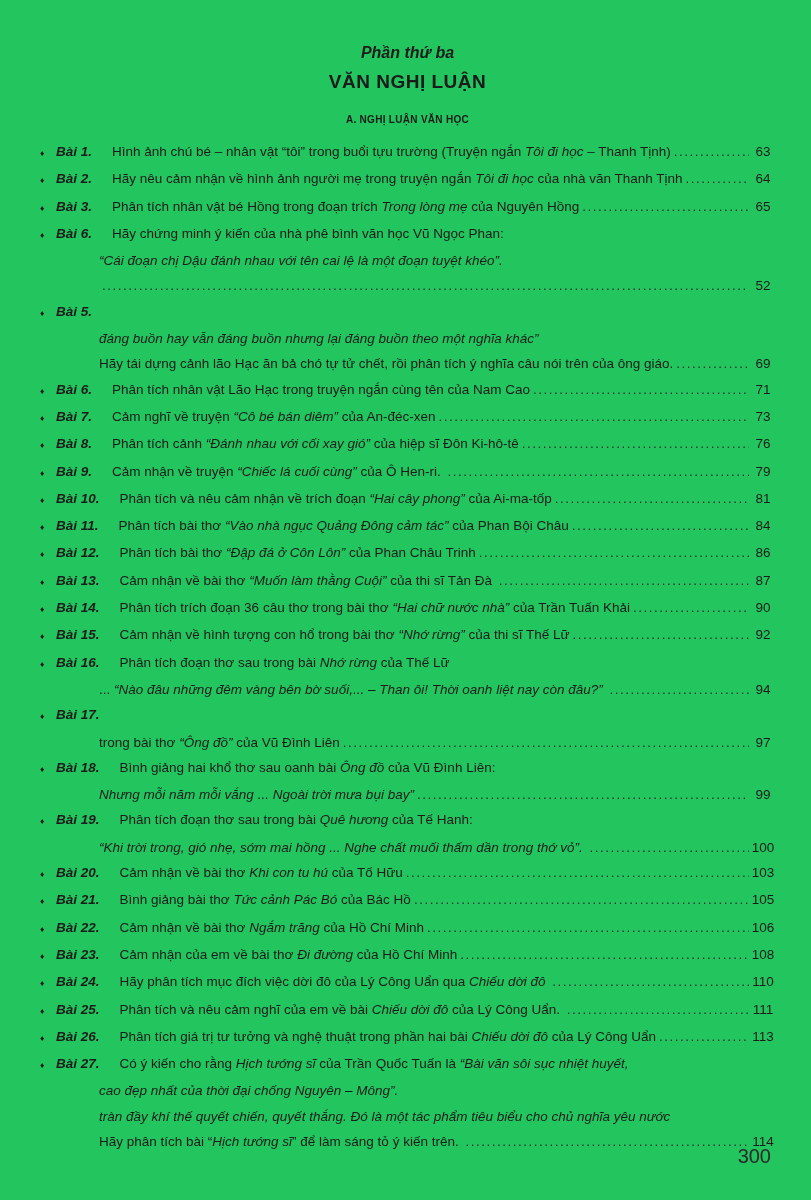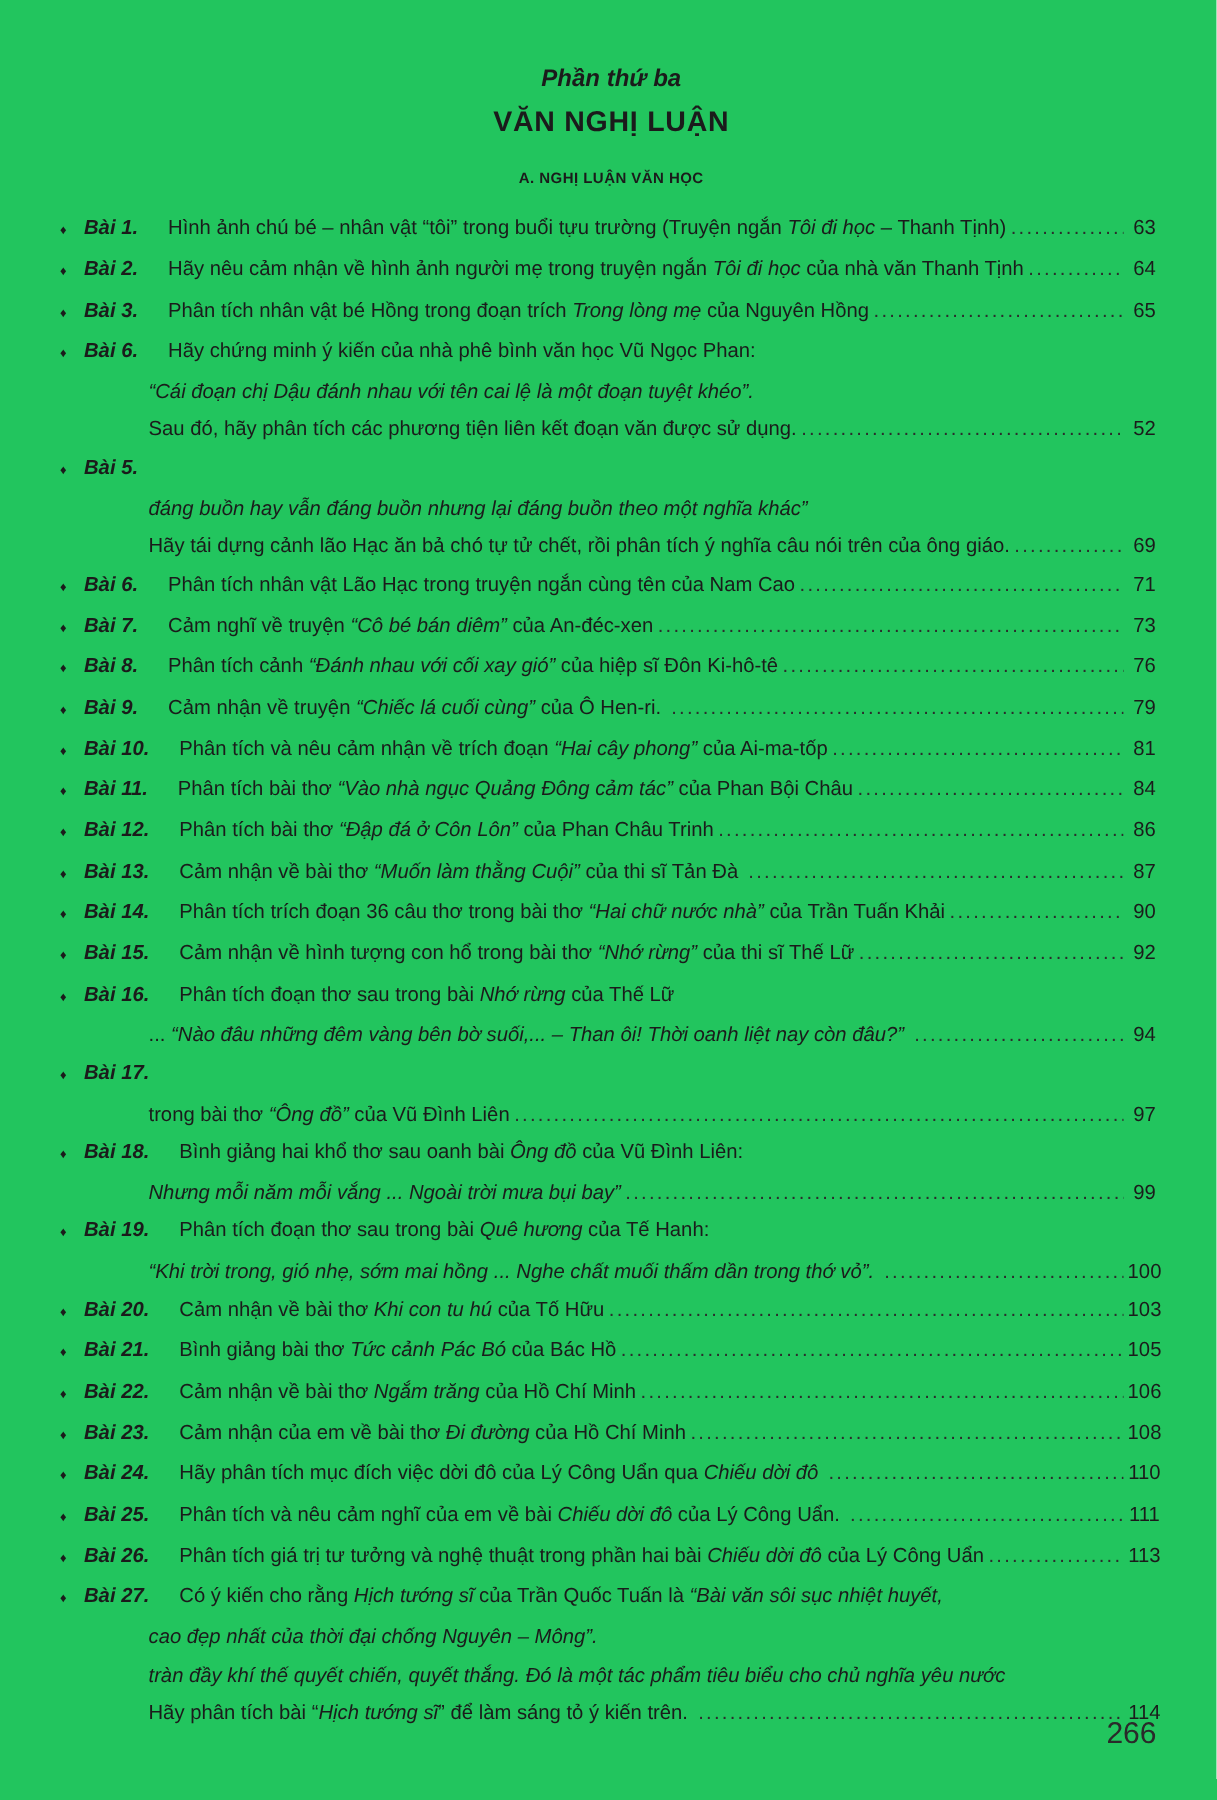--- a/index.html
+++ b/index.html
@@ -96,21 +96,21 @@
       </div>
       <div class="entry">
         <div class="line"><span class="bullet">♦</span><span class="label">Bài 2.</span><span class="text"><span>Hãy nêu cảm nhận về hình ảnh người mẹ trong truyện ngắn </span><span class="it">Tôi đi học</span><span> của nhà văn Thanh Tịnh</span></span><span class="leader">....................................................................................................................................................................................</span><span class="pagenum">64</span></div>
       </div>
       <div class="entry">
         <div class="line"><span class="bullet">♦</span><span class="label">Bài 3.</span><span class="text"><span>Phân tích nhân vật bé Hồng trong đoạn trích </span><span class="it">Trong lòng mẹ</span><span> của Nguyên Hồng</span></span><span class="leader">....................................................................................................................................................................................</span><span class="pagenum">65</span></div>
       </div>
       <div class="entry">
         <div class="line"><span class="bullet">♦</span><span class="label">Bài 6.</span><span class="text"><span>Hãy chứng minh ý kiến của nhà phê bình văn học Vũ Ngọc Phan:</span></span></div>
         <div class="line cont"><span class="text"><span class="it">“Cái đoạn chị Dậu đánh nhau với tên cai lệ là một đoạn tuyệt khéo”.</span></span></div>
-        <div class="line cont"><span class="text"><span>Sau đó, hãy phân tích các phương tiện liên kết đoạn văn được sử dụng.</span></span><span class="leader">....................................................................................................................................................................................</span><span class="pagenum">52</span></div>
+        <div class="line cont"><span class="leader">....................................................................................................................................................................................</span><span class="pagenum">52</span></div>
       </div>
       <div class="entry">
         <div class="line"><span class="bullet">♦</span><span class="label">Bài 5.</span></div>
         <div class="line cont"><span class="text"><span class="it">đáng buồn hay vẫn đáng buồn nhưng lại đáng buồn theo một nghĩa khác”</span></span></div>
         <div class="line cont"><span class="text"><span>Hãy tái dựng cảnh lão Hạc ăn bả chó tự tử chết, rồi phân tích ý nghĩa câu nói trên của ông giáo.</span></span><span class="leader">....................................................................................................................................................................................</span><span class="pagenum">69</span></div>
       </div>
       <div class="entry">
         <div class="line"><span class="bullet">♦</span><span class="label">Bài 6.</span><span class="text"><span>Phân tích nhân vật Lão Hạc trong truyện ngắn cùng tên của Nam Cao</span></span><span class="leader">....................................................................................................................................................................................</span><span class="pagenum">71</span></div>
       </div>
       <div class="entry">
@@ -178,14 +178,14 @@
         <div class="line"><span class="bullet">♦</span><span class="label">Bài 26.</span><span class="text"><span>Phân tích giá trị tư tưởng và nghệ thuật trong phần hai bài </span><span class="it">Chiếu dời đô</span><span> của Lý Công Uẩn</span></span><span class="leader">....................................................................................................................................................................................</span><span class="pagenum">113</span></div>
       </div>
       <div class="entry">
         <div class="line"><span class="bullet">♦</span><span class="label">Bài 27.</span><span class="text"><span>Có ý kiến cho rằng </span><span class="it">Hịch tướng sĩ</span><span> của Trần Quốc Tuấn là </span><span class="it">“Bài văn sôi sục nhiệt huyết,</span></span></div>
         <div class="line cont"><span class="text"><span class="it">cao đẹp nhất của thời đại chống Nguyên – Mông”.</span></span></div>
         <div class="line cont"><span class="text"><span class="it">tràn đầy khí thế quyết chiến, quyết thắng. Đó là một tác phẩm tiêu biểu cho chủ nghĩa yêu nước</span></span></div>
         <div class="line cont"><span class="text"><span>Hãy phân tích bài “</span><span class="it">Hịch tướng sĩ</span><span>” để làm sáng tỏ ý kiến trên. </span></span><span class="leader">....................................................................................................................................................................................</span><span class="pagenum">114</span></div>
       </div>
     </main>
 
-  <div class="folio">266</div>
+  <div class="folio">300</div>
 </div>
 
 </body></html>

